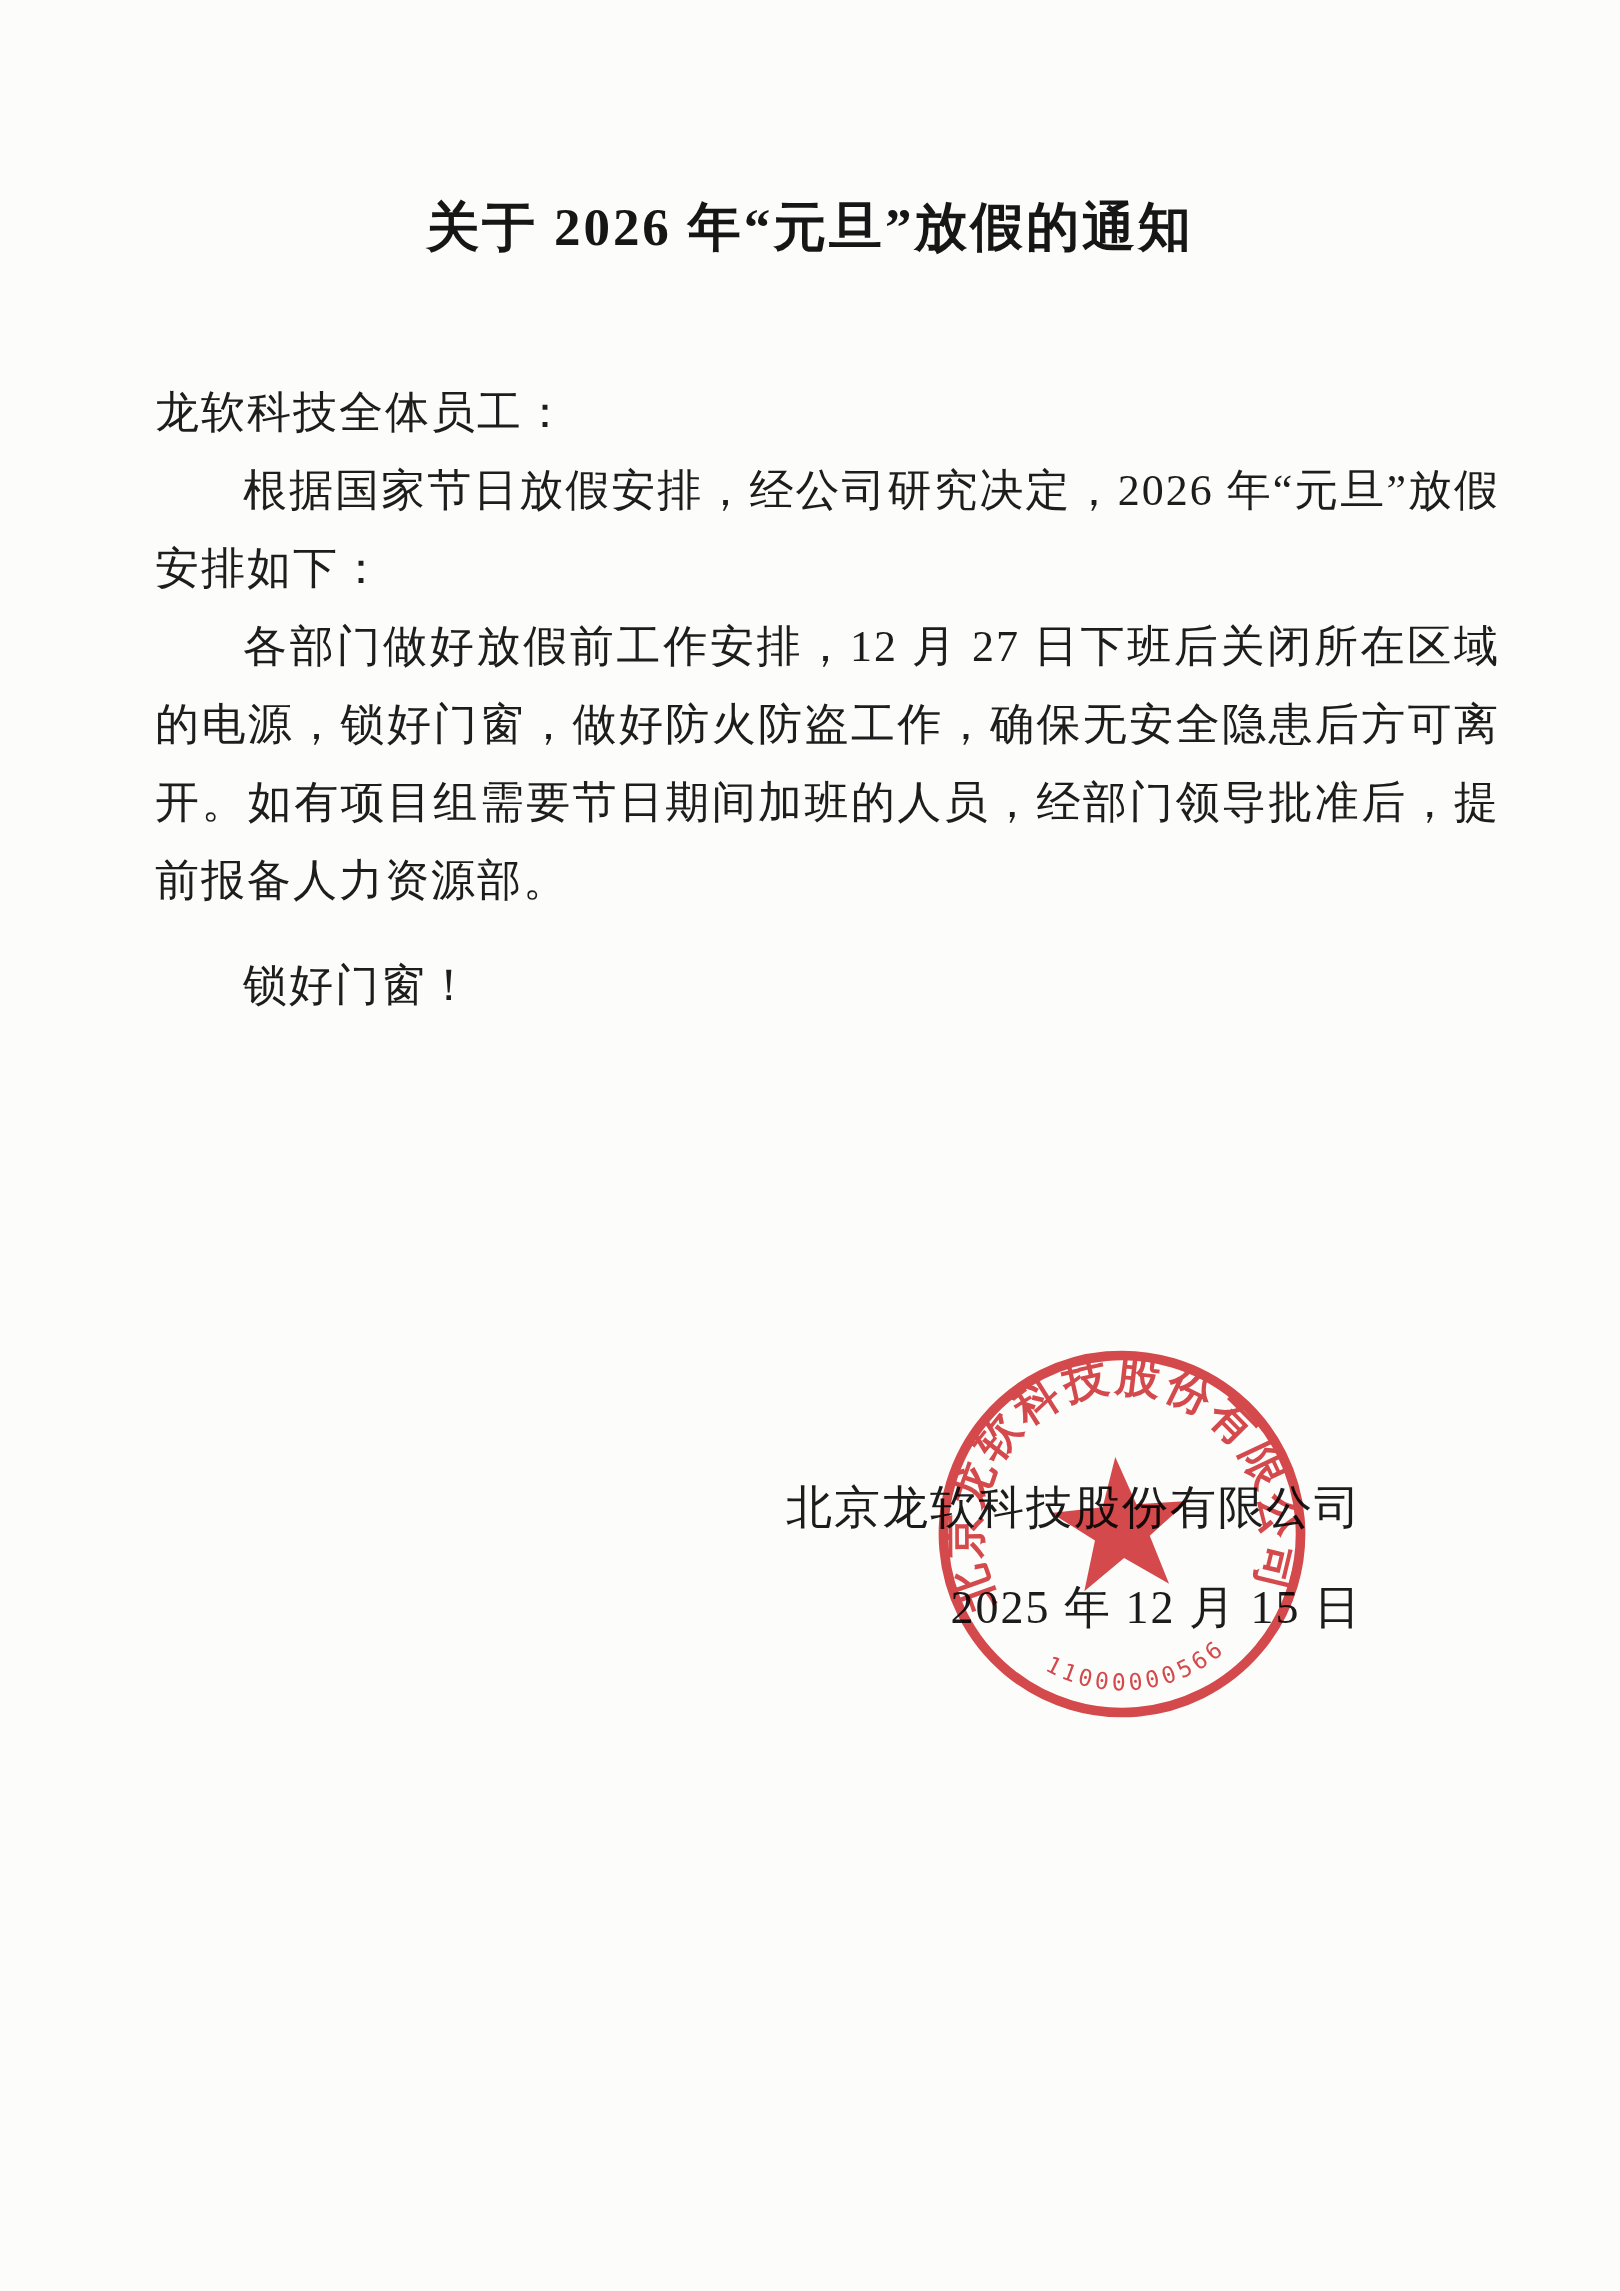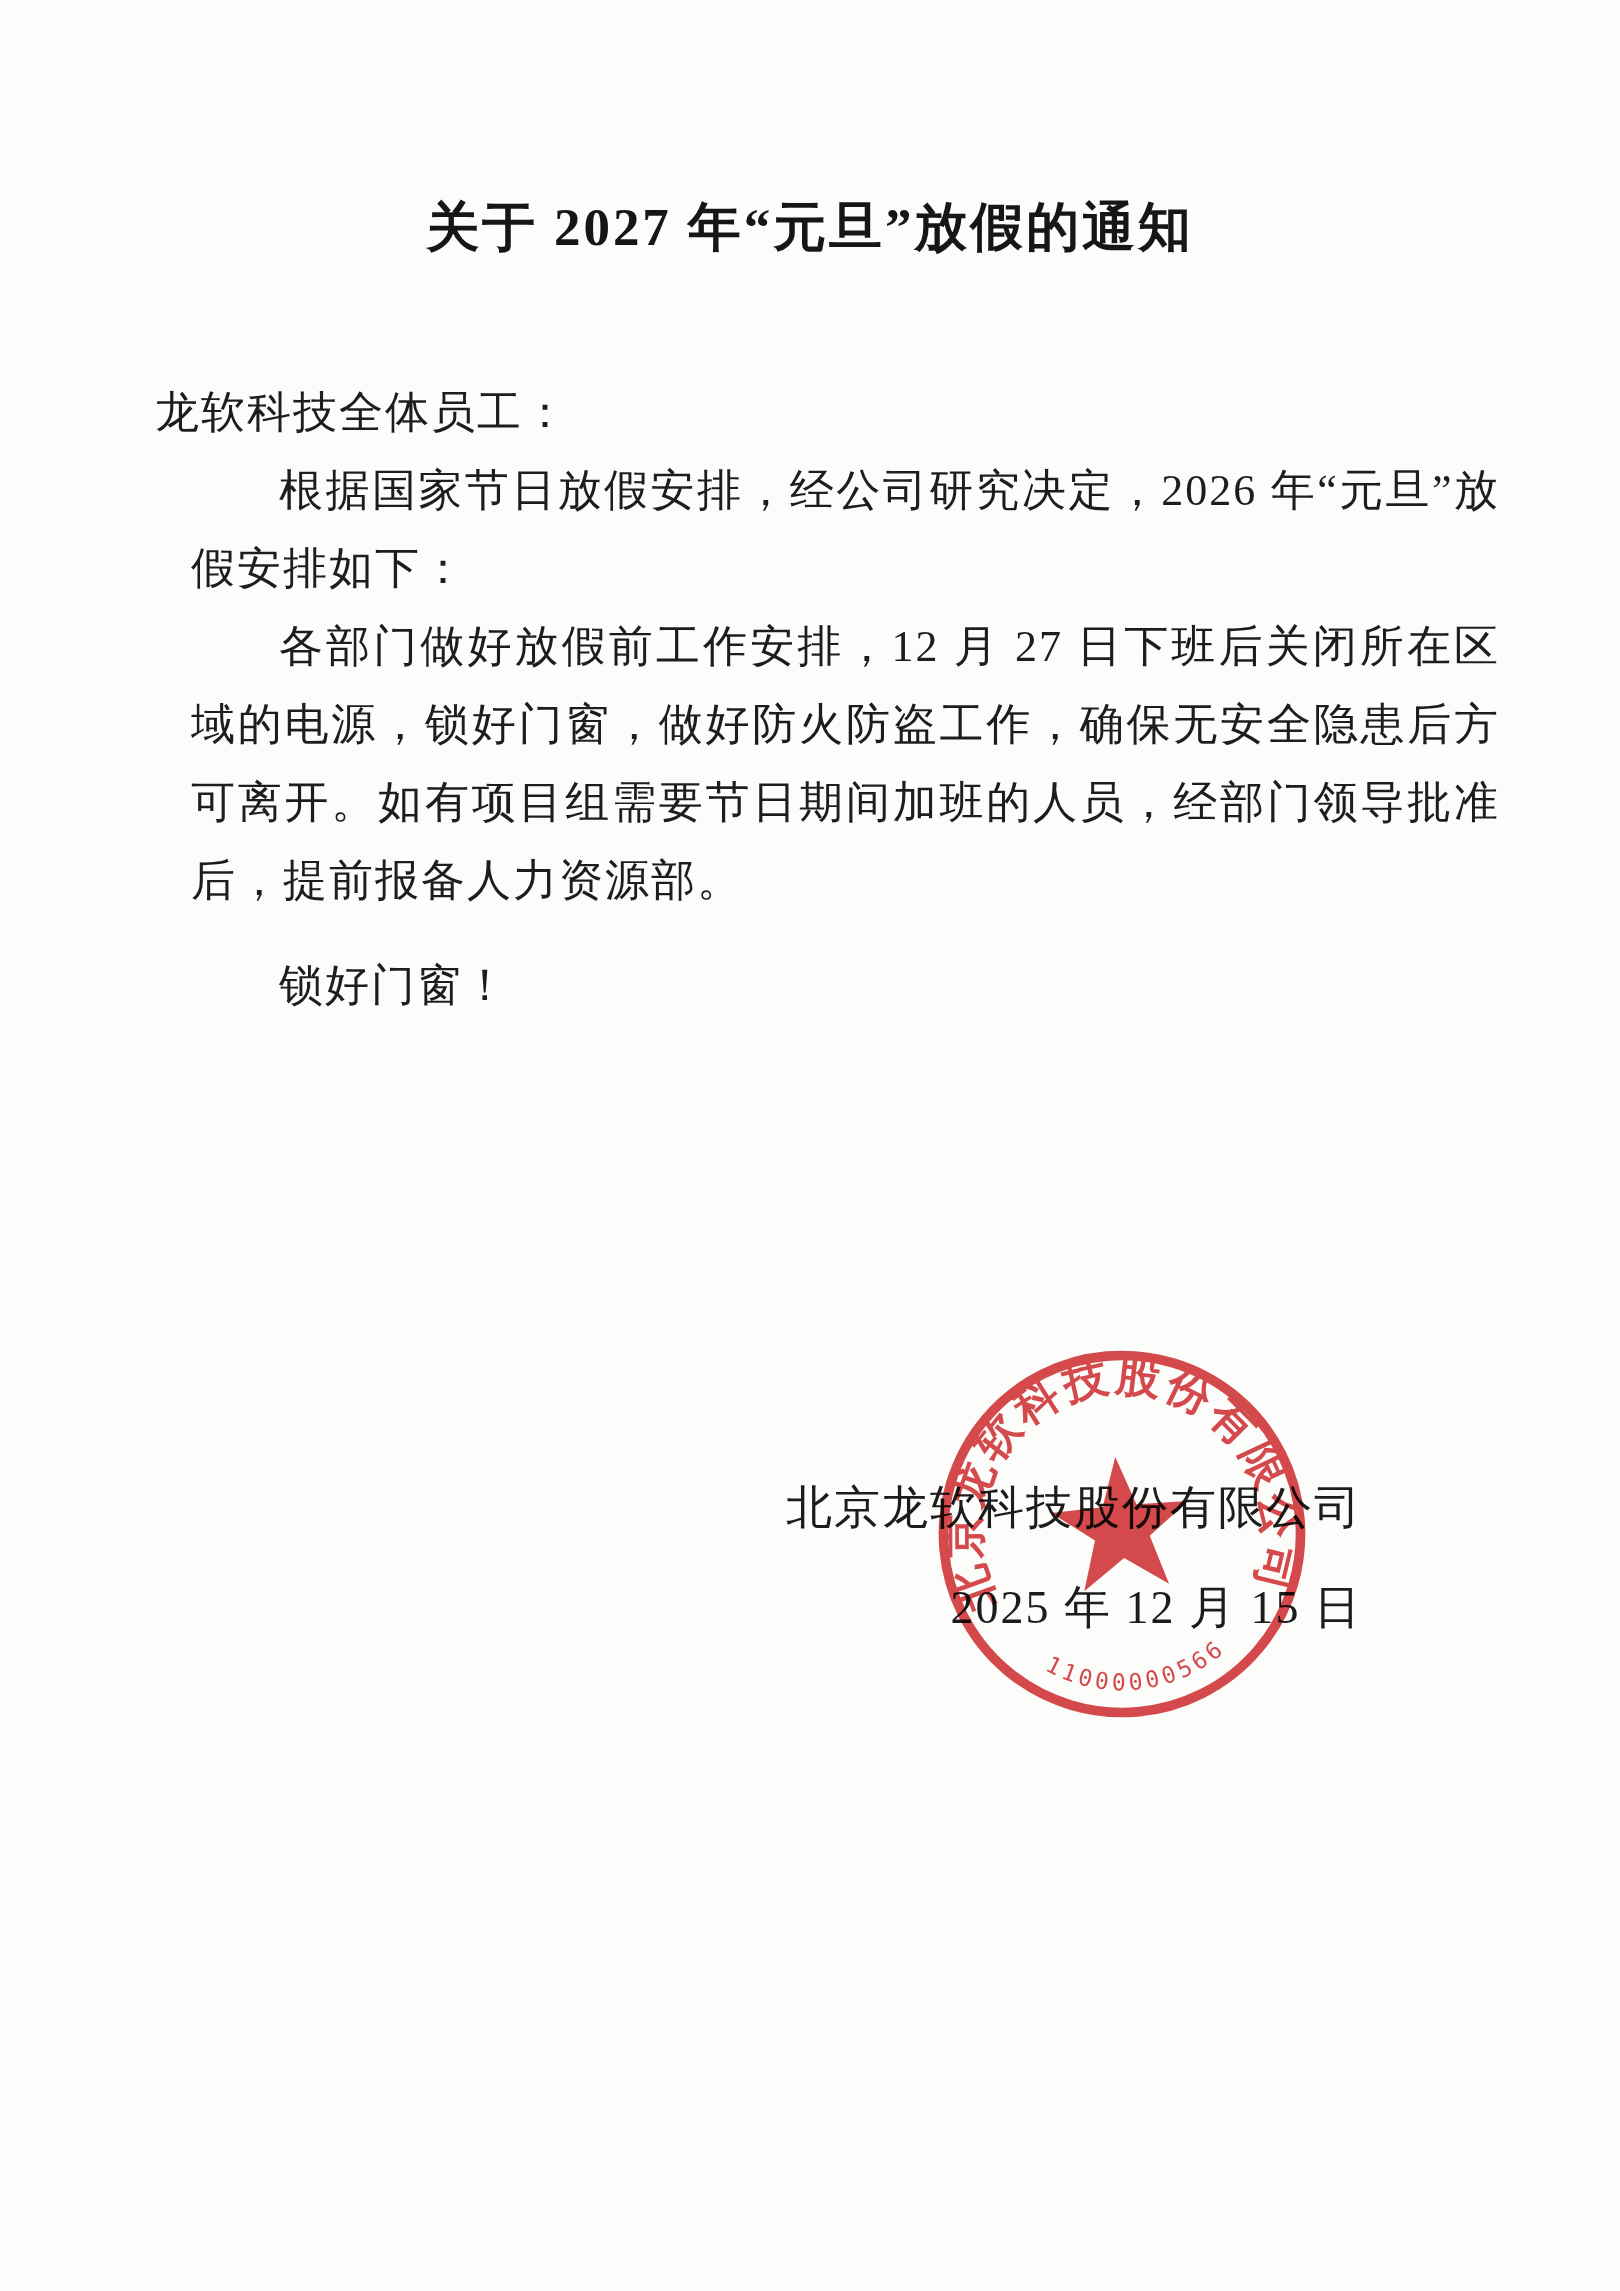--- a/index.html
+++ b/index.html
@@ -23,21 +23,21 @@
   }
   .content {
     position:absolute;
     top:374px; left:155px; width:1345px;
     font-size:44px;
     line-height:78px;
     letter-spacing:2px;
     text-align:justify;
   }
   .salutation { text-indent:0; }
-  .para { text-indent:2em;margin-left:36px; }
+  .para { text-indent:2em; }
   .closing { margin-top:27.4px; }
   .signature {
     position:absolute;
     top:1482px; right:258px;
     text-align:right;
     font-size:46px;
     line-height:51px;
     letter-spacing:2px;
     color:#1c1c1c;
   }
@@ -57,21 +57,21 @@
     font-weight:600;
   }
   .seal .arc-company { font-size:46px; letter-spacing:4px; }
   .seal .arc-serial  { font-size:24px; letter-spacing:4px; font-family:"DejaVu Sans Mono",monospace; font-weight:400; }
 </style>
 </head>
 <body>
 
 <div class="page">
 
-  <div class="doc-title">关于 2027 年“元旦”放假的通知</div>
+  <div class="doc-title">关于 2026 年“元旦”放假的通知</div>
 
   <div class="content">
     <div class="salutation">龙软科技全体员工：</div>
     <div class="para">根据国家节日放假安排，经公司研究决定，2026 年“元旦”放假安排如下：</div>
     <div class="para">各部门做好放假前工作安排，12 月 27 日下班后关闭所在区域的电源，锁好门窗，做好防火防盗工作，确保无安全隐患后方可离开。如有项目组需要节日期间加班的人员，经部门领导批准后，提前报备人力资源部。</div>
     <div class="para closing">锁好门窗！</div>
   </div>
 
   <div class="signature">
     <div class="sig-company">北京龙软科技股份有限公司</div>

